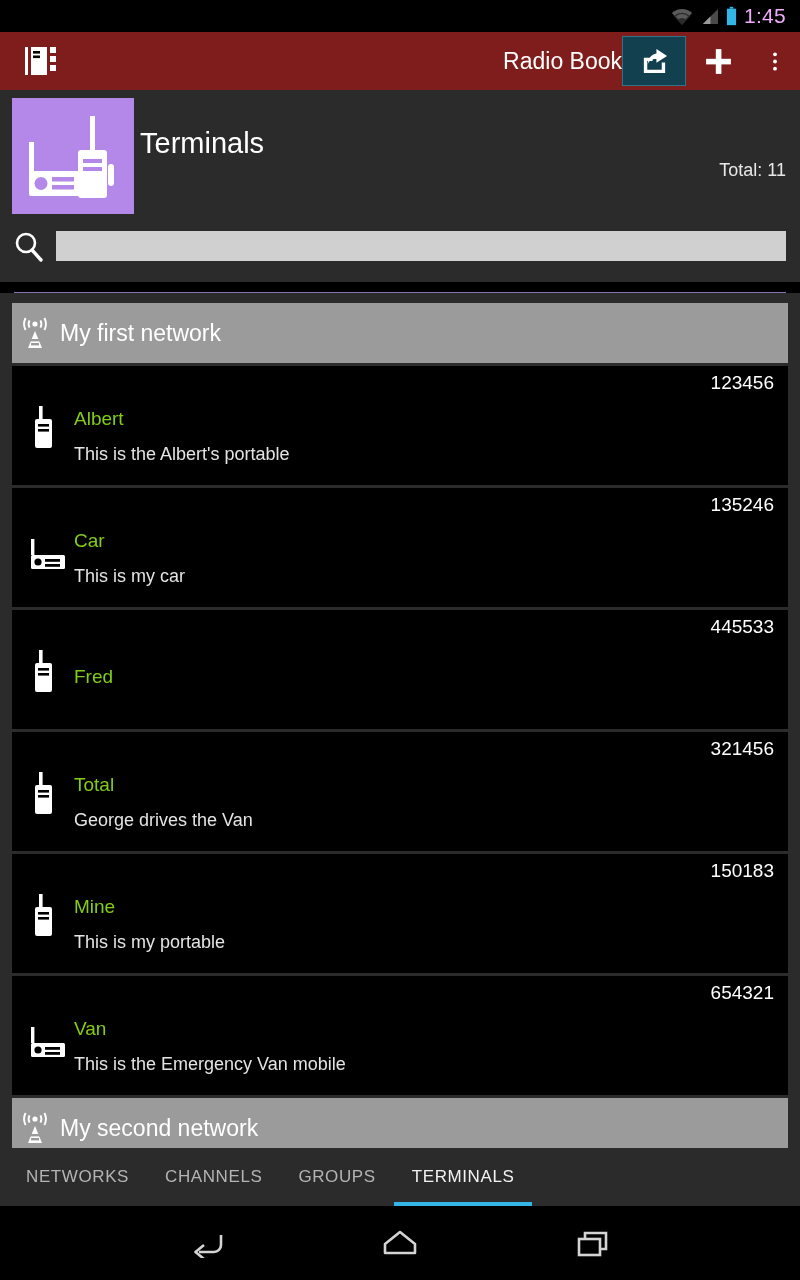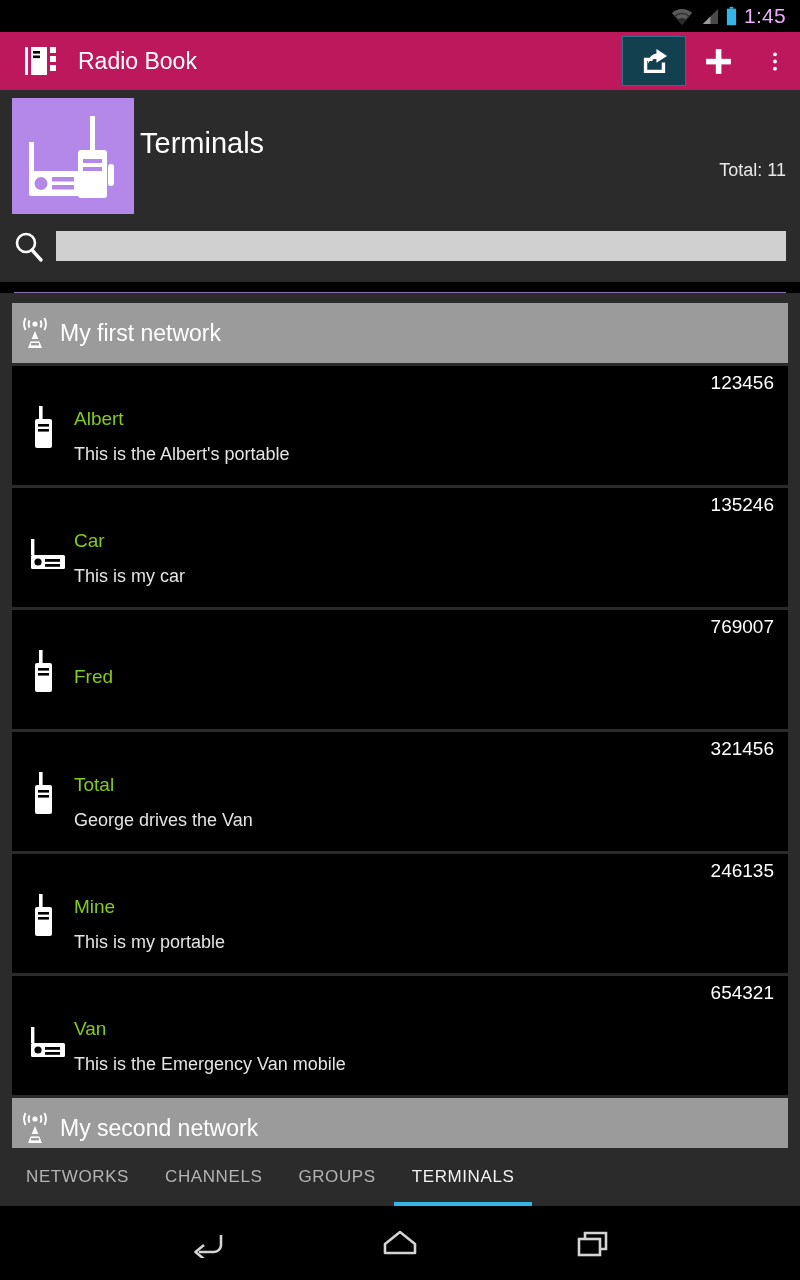--- a/index.html
+++ b/index.html
@@ -16,22 +16,23 @@
     height:32px; background:#000; display:flex; align-items:center;
     justify-content:flex-end; padding-right:14px; gap:7px;
   }
   .status-clock{ color:#f0abfc; font-size:21px; letter-spacing:.3px; }
   .ic-wifi{ width:22px; height:17px; position:relative; }
   .ic-signal{ width:19px; height:17px; position:relative; }
   .ic-batt{ width:11px; height:20px; position:relative; }
 
   
   .action-bar{
-    height:58px; background:#be185d; display:flex; align-items:center;
+    height:58px; background:#7f1d1d; display:flex; align-items:center;
     padding-left:24px;
+    text-align:right;
   }
   .app-logo{ width:34px; height:30px; position:relative; flex:0 0 auto; }
   .app-title{ color:#fff; font-size:23px; margin-left:20px; flex:1 1 auto; }
   .actions{ display:flex; align-items:center; height:58px; }
   .act{
     width:64px; height:50px; display:flex; align-items:center; justify-content:center;
     position:relative;
   }
   .act.pressed{ background:#13404f; border:1px solid #2f7389; }
   .act.overflow{ width:50px; }
@@ -265,21 +266,21 @@
           <rect x="19" y="31" width="15" height="2.8" fill="#000"></rect>
           <rect x="19" y="36" width="15" height="2.8" fill="#000"></rect>
           <rect x="5" y="11" width="3.4" height="16" fill="#fff"></rect>
         </svg>
       </span>
       <span class="row-name">Car</span>
       <span class="row-desc">This is my car</span>
     </div>
 
     <div class="row no-desc">
-      <span class="row-id">769007</span>
+      <span class="row-id">445533</span>
       <span class="row-icon">
         <svg viewBox="0 0 44 44" width="44" height="44">
           <rect x="9" y="13" width="17" height="29" rx="2" fill="#fff"></rect>
           <rect x="12" y="18" width="11" height="2.6" fill="#000"></rect>
           <rect x="12" y="23" width="11" height="2.6" fill="#000"></rect>
           <rect x="13" y="0" width="3.6" height="13" fill="#fff"></rect>
         </svg>
       </span>
       <span class="row-name alone">Fred</span>
     </div>
@@ -292,21 +293,21 @@
           <rect x="12" y="18" width="11" height="2.6" fill="#000"></rect>
           <rect x="12" y="23" width="11" height="2.6" fill="#000"></rect>
           <rect x="13" y="0" width="3.6" height="13" fill="#fff"></rect>
         </svg>
       </span>
       <span class="row-name">Total</span>
       <span class="row-desc">George drives the Van</span>
     </div>
 
     <div class="row">
-      <span class="row-id">246135</span>
+      <span class="row-id">150183</span>
       <span class="row-icon">
         <svg viewBox="0 0 44 44" width="44" height="44">
           <rect x="9" y="13" width="17" height="29" rx="2" fill="#fff"></rect>
           <rect x="12" y="18" width="11" height="2.6" fill="#000"></rect>
           <rect x="12" y="23" width="11" height="2.6" fill="#000"></rect>
           <rect x="13" y="0" width="3.6" height="13" fill="#fff"></rect>
         </svg>
       </span>
       <span class="row-name">Mine</span>
       <span class="row-desc">This is my portable</span>

